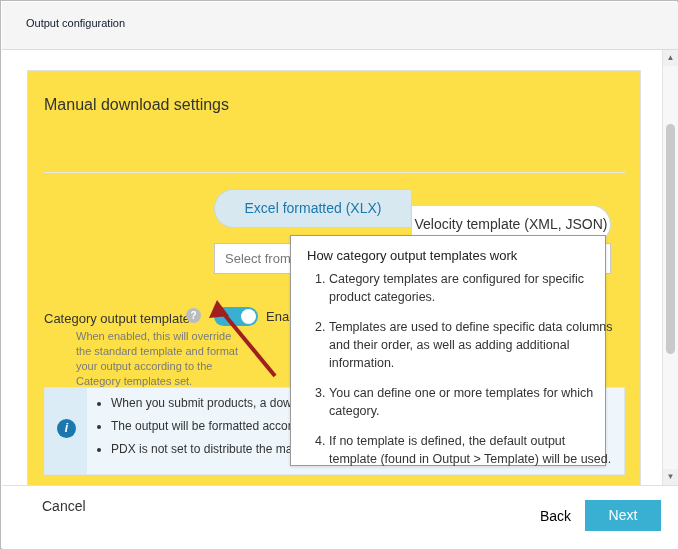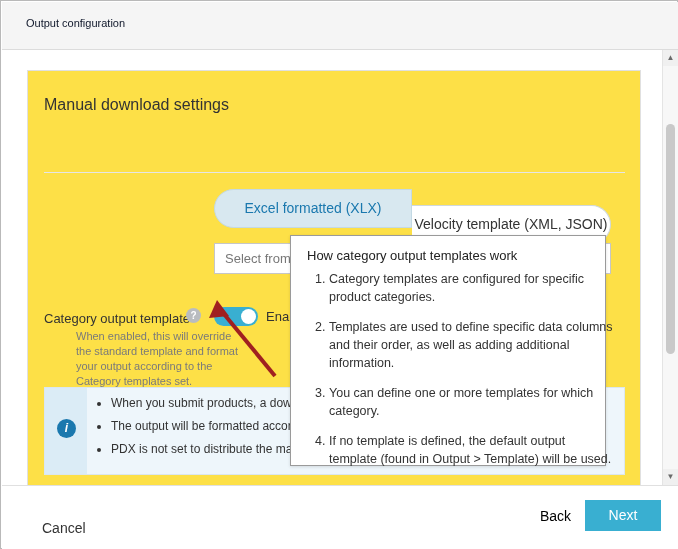--- a/index.html
+++ b/index.html
@@ -321,21 +321,21 @@
     top: 484px;
     width: 676px;
     height: 64px;
     background: #ffffff;
     border-top: 1px solid #e0e0e0;
     box-sizing: border-box;
   }
   .btn-cancel {
     position: absolute;
     left: 40px;
-    top: 34px;
+    top: 12px;
     font-size: 14px;
     color: #333333;
   }
   .btn-back {
     position: absolute;
     right: 107px;
     top: 22px;
     font-size: 14px;
     color: #000000;
   }

